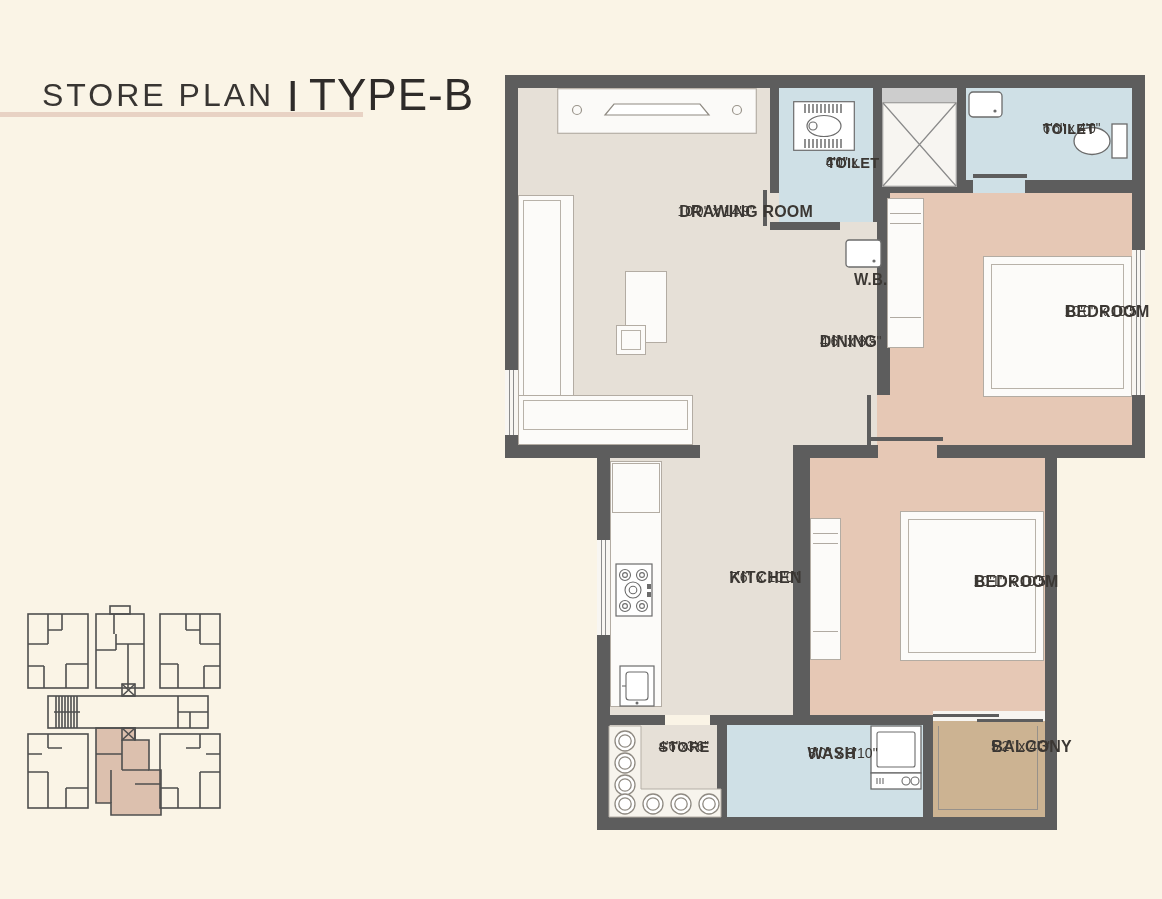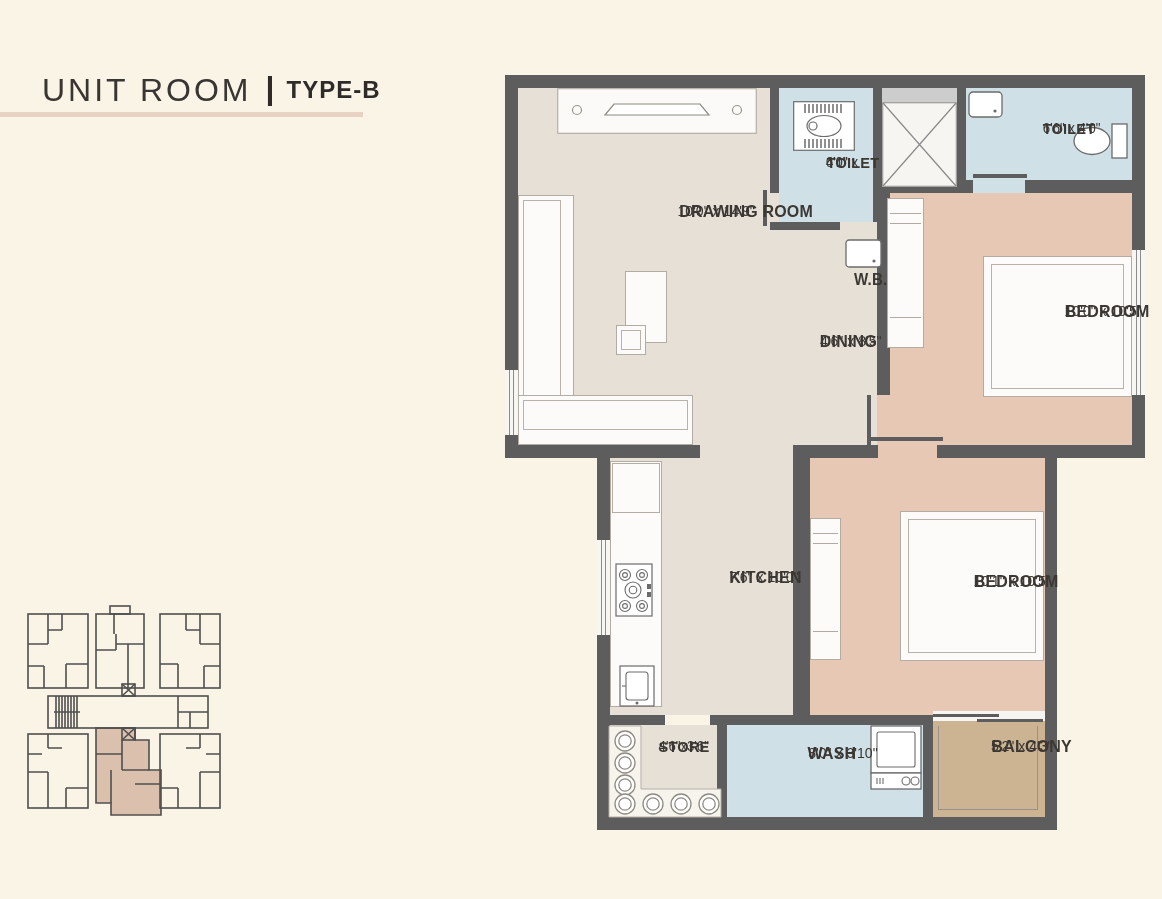--- a/index.html
+++ b/index.html
@@ -2,21 +2,21 @@
 <html><head>
 <meta charset="utf-8">
 <style>
   html,body{margin:0;padding:0;}
   body{width:1162px;height:899px;background:#faf4e6;font-family:"Liberation Sans",sans-serif;position:relative;overflow:hidden;}
   .stage{position:absolute;inset:0;}
   
   .hdr{position:absolute;left:42px;top:70px;display:flex;align-items:center;white-space:nowrap;}
   .t-light{font-size:32px;font-weight:400;letter-spacing:3px;color:#383532;}
   .t-sep{font-size:32px;font-weight:700;color:#2e2b29;margin:0 12px 3px 14px;}
-  .t-bold{font-size:24px;font-weight:700;letter-spacing:1px;color:#2e2b29;text-align:right;}
+  .t-bold{font-size:44px;font-weight:400;letter-spacing:1px;color:#2e2b29;text-align:right;}
   .t-underline{position:absolute;left:0;top:112px;width:363px;height:5px;background:#e8d2c4;}
   
   .plan{position:absolute;left:505px;top:75px;width:640px;height:755px;}
   .plan *{position:absolute;box-sizing:border-box;}
   .wall{background:#5d5d5d;}
   .fl-light{background:#e6e0d7;}
   .fl-pink{background:#e6c8b5;}
   .fl-blue{background:#cfe0e6;}
   .fl-tan{background:#ccb392;}
   .fl-white{background:#f7f5f1;}
@@ -38,21 +38,21 @@
   svg{display:block;}
   
   .keyplan{position:absolute;left:22px;top:604px;}
 </style>
 </head>
 <body>
 
 <div class="stage">
 
   <div class="hdr">
-    <span class="t-light">UNIT ROOM</span>
+    <span class="t-light">STORE PLAN</span>
     <span class="t-sep">|</span>
     <span class="t-bold">TYPE-B</span>
   </div>
   <div class="t-underline"></div>
 
   <div class="plan">
 
     <div class="fl-light" style="left:13px;top:13px;width:252px;height:357px"></div>
     <div class="fl-light" style="left:274px;top:155px;width:98px;height:215px"></div>
     <div class="fl-light" style="left:265px;top:118px;width:9px;height:252px"></div>

